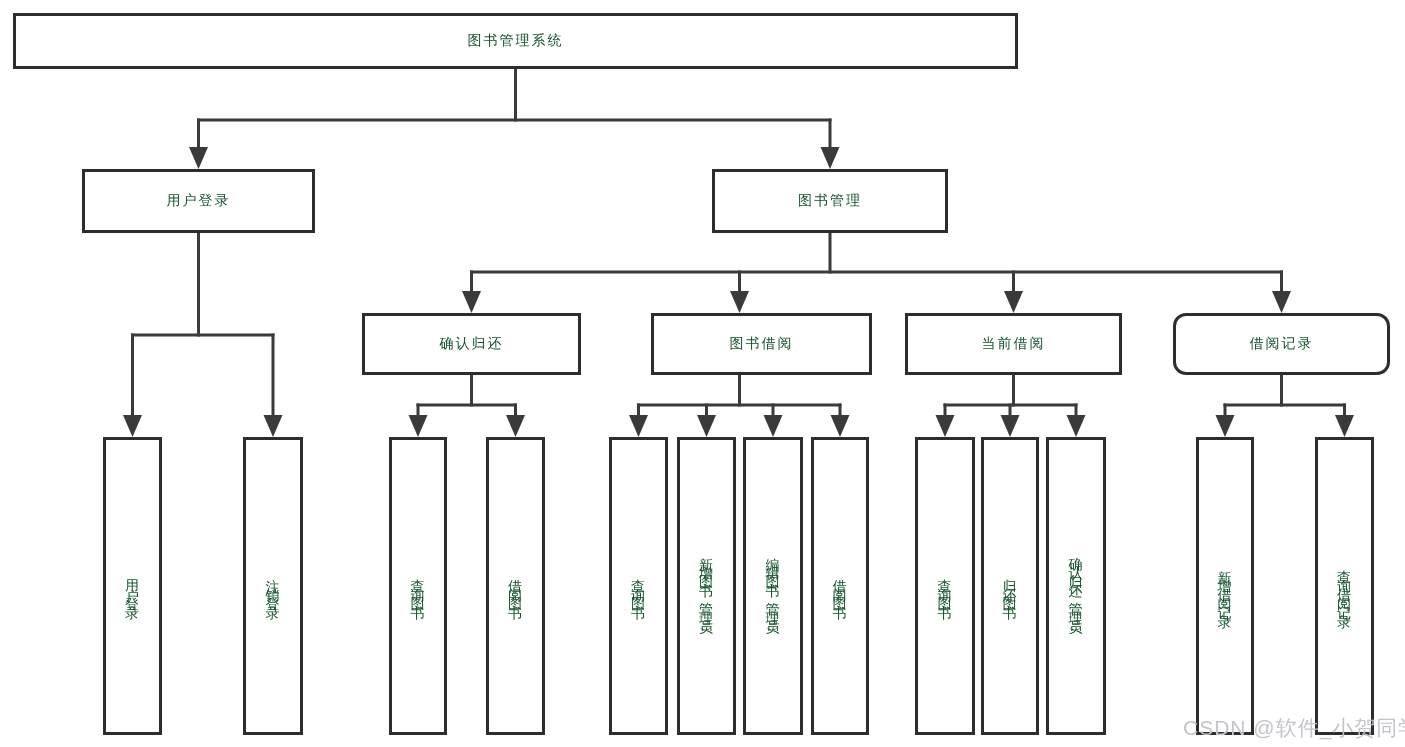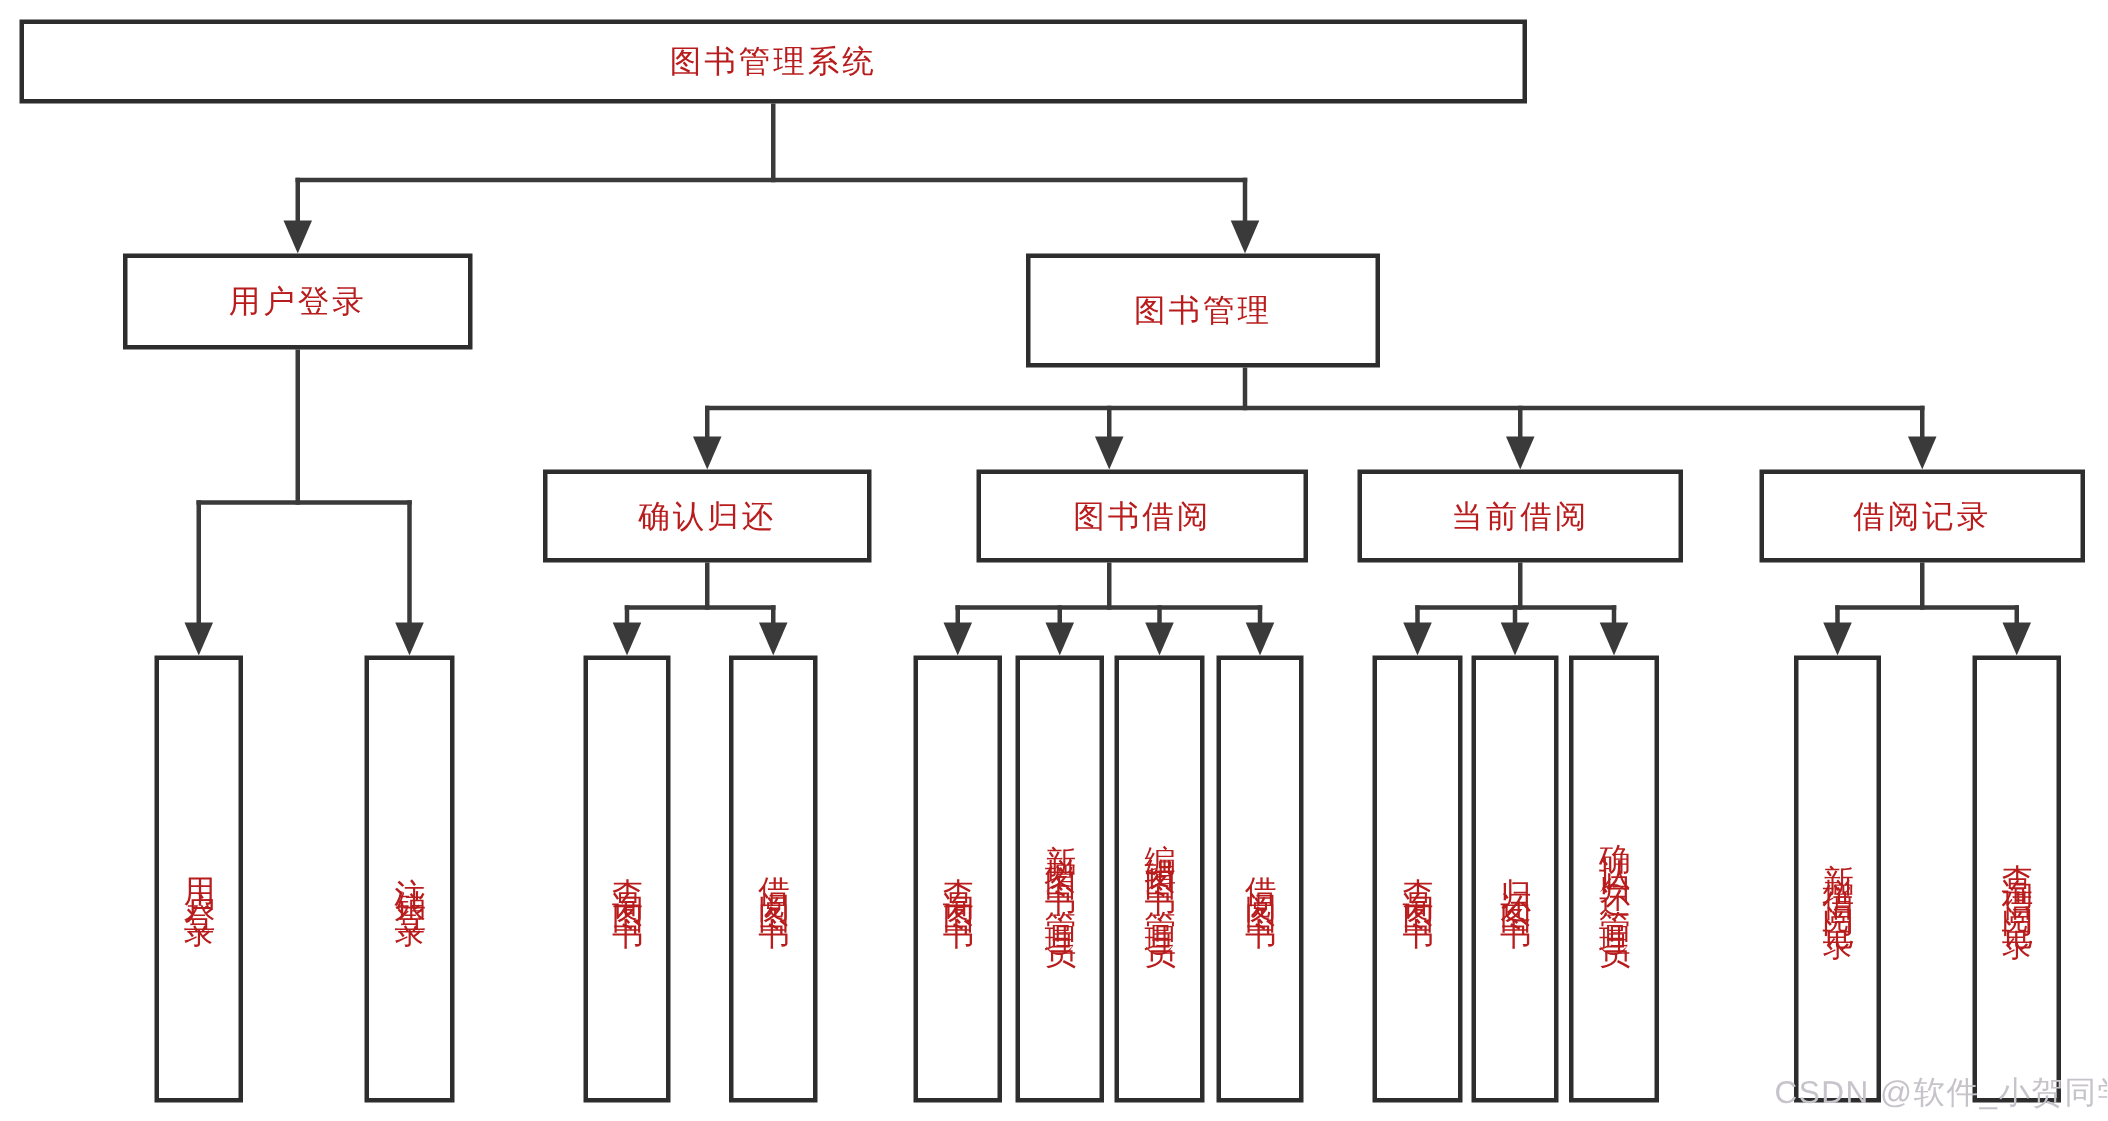--- a/index.html
+++ b/index.html
@@ -26,22 +26,22 @@
   .node {
     position: absolute;
     box-sizing: border-box;
     border: 3px solid #2d2d2d;
     background: #ffffff;
     display: flex;
     align-items: center;
     justify-content: center;
   }
   .node .lbl {
-    color: #b91c1c;
-    font-size: 21px;
+    color: #14532d;
+    font-size: 14px;
     letter-spacing: 2px;
     white-space: nowrap;
   }
   .node.vert .lbl {
     writing-mode: vertical-rl;
     text-orientation: mixed;
     letter-spacing: 9px;
     white-space: normal;
     line-height: 1;
   }
@@ -113,39 +113,39 @@
       <line x1="1344.5" y1="405" x2="1344.5" y2="419" stroke="#3a3a3a" stroke-width="3" stroke-linecap="square"></line>
       <polygon points="1344.5,437 1335,415 1354,415" fill="#3a3a3a"></polygon>
     </svg>
   <div id="nodes">
       <div class="node" style="left: 13px; top: 13px; width: 1005px; height: 56px;">
         <span class="lbl">图书管理系统</span>
       </div>
       <div class="node" style="left: 82px; top: 169px; width: 233px; height: 64px;">
         <span class="lbl">用户登录</span>
       </div>
-      <div class="node" style="left: 684px; top: 169px; width: 236px; height: 76px;">
+      <div class="node" style="left: 712px; top: 169px; width: 236px; height: 64px;">
         <span class="lbl">图书管理</span>
       </div>
       <div class="node vert" style="left: 103px; top: 437px; width: 59px; height: 298px;">
         <span class="lbl">用户登录</span>
       </div>
       <div class="node vert" style="left: 243px; top: 437px; width: 60px; height: 298px;">
         <span class="lbl">注销登录</span>
       </div>
       <div class="node" style="left: 362px; top: 313px; width: 219px; height: 62px;">
         <span class="lbl">确认归还</span>
       </div>
       <div class="node" style="left: 651px; top: 313px; width: 221px; height: 62px;">
         <span class="lbl">图书借阅</span>
       </div>
       <div class="node" style="left: 905px; top: 313px; width: 217px; height: 62px;">
         <span class="lbl">当前借阅</span>
       </div>
-      <div class="node" style="left: 1173px; top: 313px; width: 217px; height: 62px;">
+      <div class="node" style="left: 1173px; top: 313px; width: 217px; height: 62px; border-radius: 13px;">
         <span class="lbl">借阅记录</span>
       </div>
       <div class="node vert" style="left: 389px; top: 437px; width: 58px; height: 298px;">
         <span class="lbl">查询图书</span>
       </div>
       <div class="node vert" style="left: 486px; top: 437px; width: 59px; height: 298px;">
         <span class="lbl">借阅图书</span>
       </div>
       <div class="node vert" style="left: 609px; top: 437px; width: 59px; height: 298px;">
         <span class="lbl">查询图书</span>

